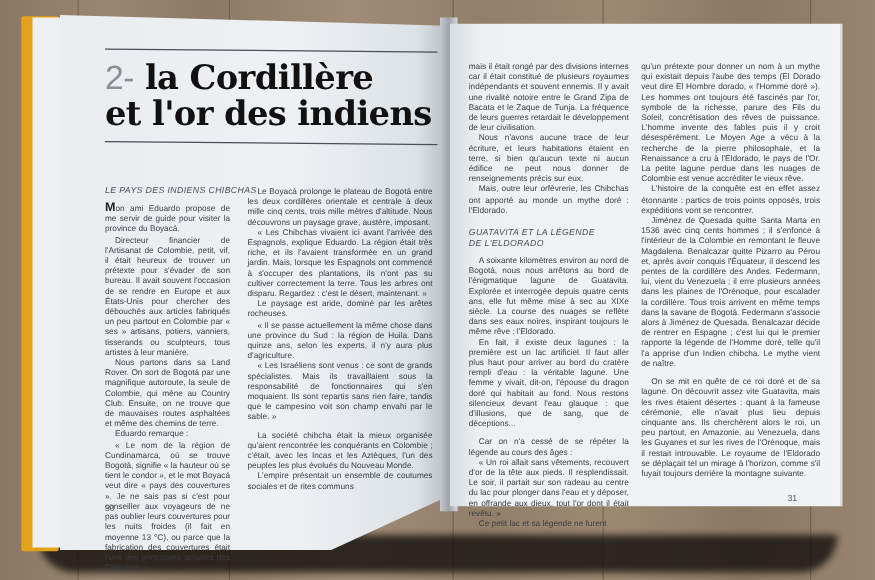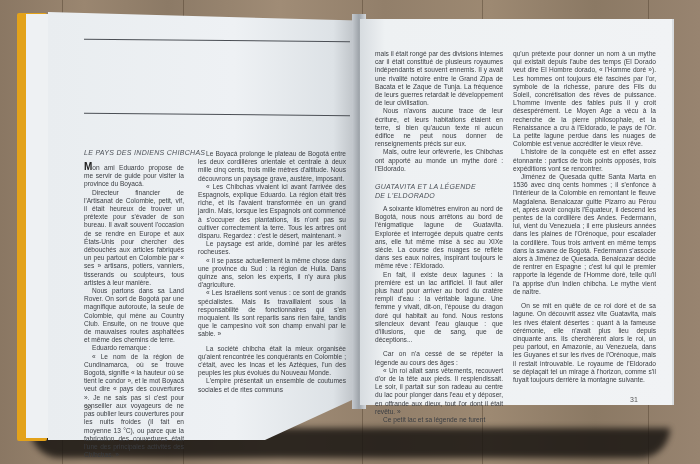--- a/index.html
+++ b/index.html
@@ -43,20 +43,22 @@
 
 <div>
   <div class="cover-edge"></div>
   <div class="page-stack"></div>
 
   <div class="page-left"></div>
   <div class="gutter"></div>
 
   <div class="rule" style="left:84px;top:40px;width:266px;transform:rotate(.5deg);"></div>
   <div class="title">
+    <div><span class="num">2-</span> <span>la Cordillère</span></div>
+    <div>et l'or des indiens</div>
   </div>
   <div class="rule" style="left:84px;top:114px;width:266px;transform:rotate(.5deg);"></div>
 
   <div class="subhead" style="left:84px;top:149px;">LE PAYS DES INDIENS CHIBCHAS</div>
 
   <div class="col" style="left:84px;top:163px;width:100px;">
     <p class="noindent"><span class="dropcap">M</span><span>on ami Eduardo propose de me servir de guide pour visiter la province du Boyacá.</span></p>
     <p>Directeur financier de l'Artisanat de Colombie, petit, vif, il était heureux de trouver un prétexte pour s'évader de son bureau. Il avait souvent l'occasion de se rendre en Europe et aux États-Unis pour chercher des débouchés aux articles fabriqués un peu partout en Colombie par « ses » artisans, potiers, vanniers, tisserands ou sculpteurs, tous artistes à leur manière.</p>
     <p>Nous partons dans sa Land Rover. On sort de Bogotá par une magnifique autoroute, la seule de Colombie, qui mène au Country Club. Ensuite, on ne trouve que de mauvaises routes asphaltées et même des chemins de terre.</p>
     <p>Eduardo remarque :</p>

